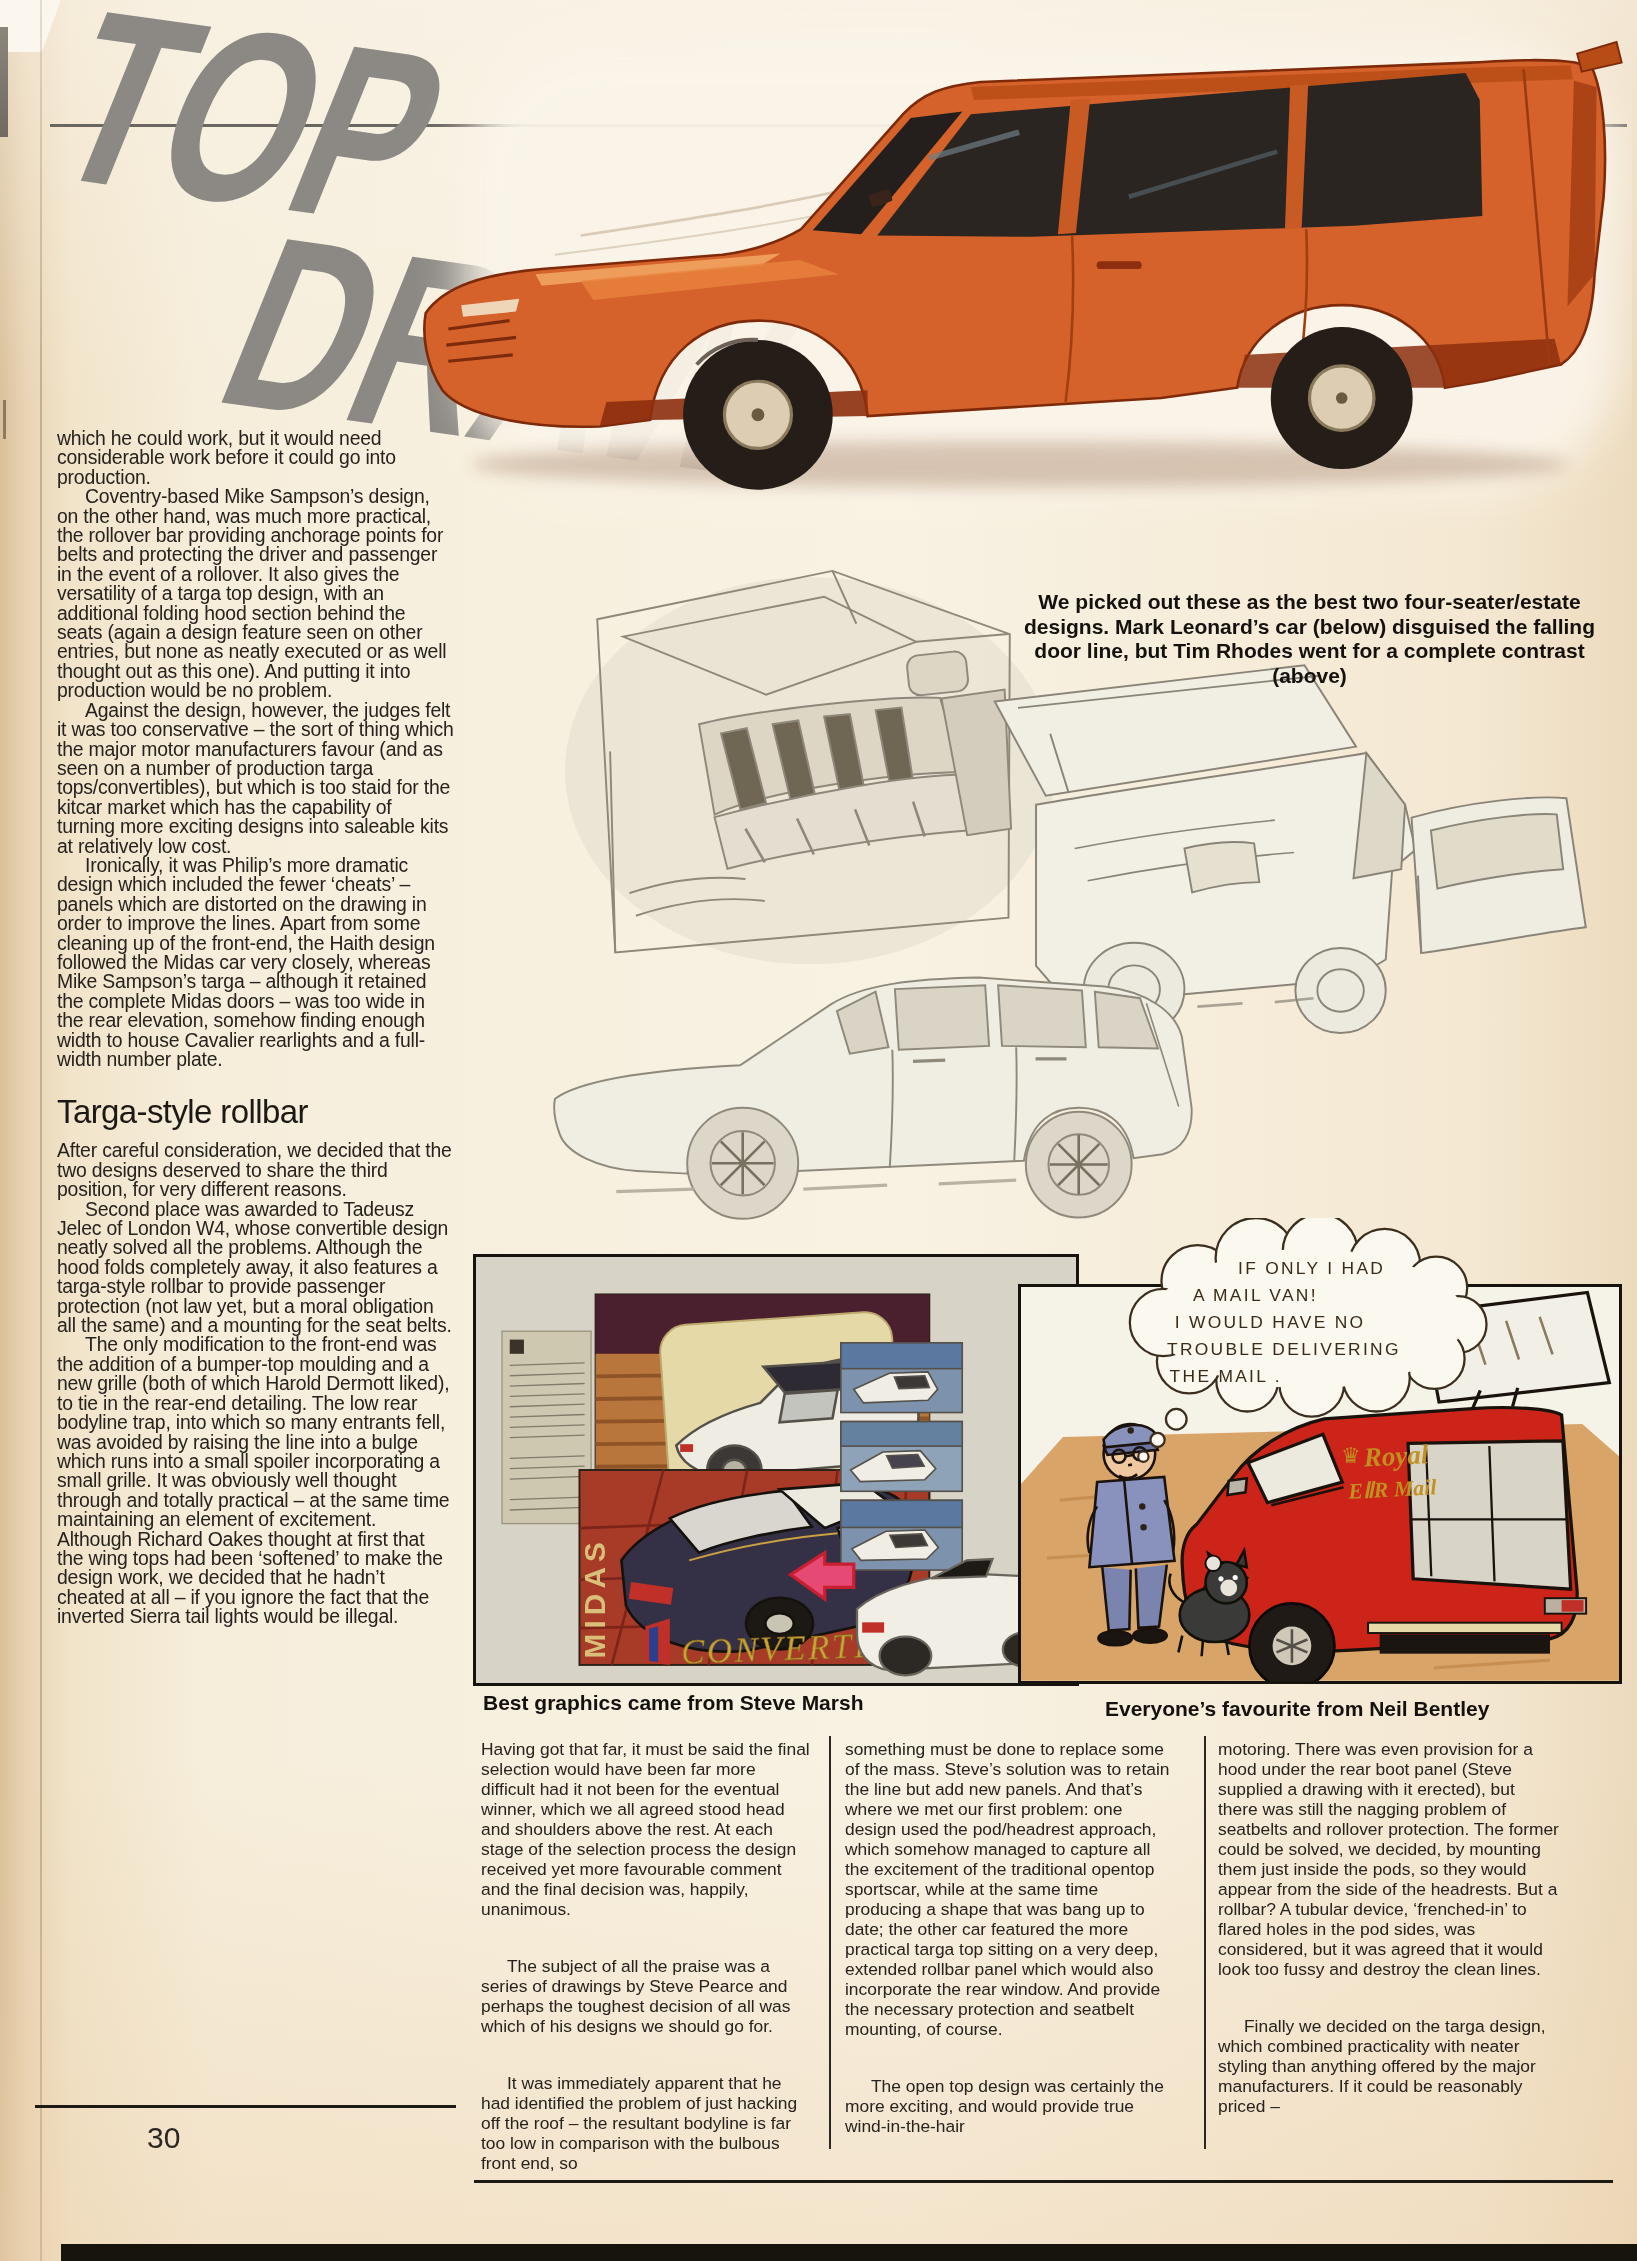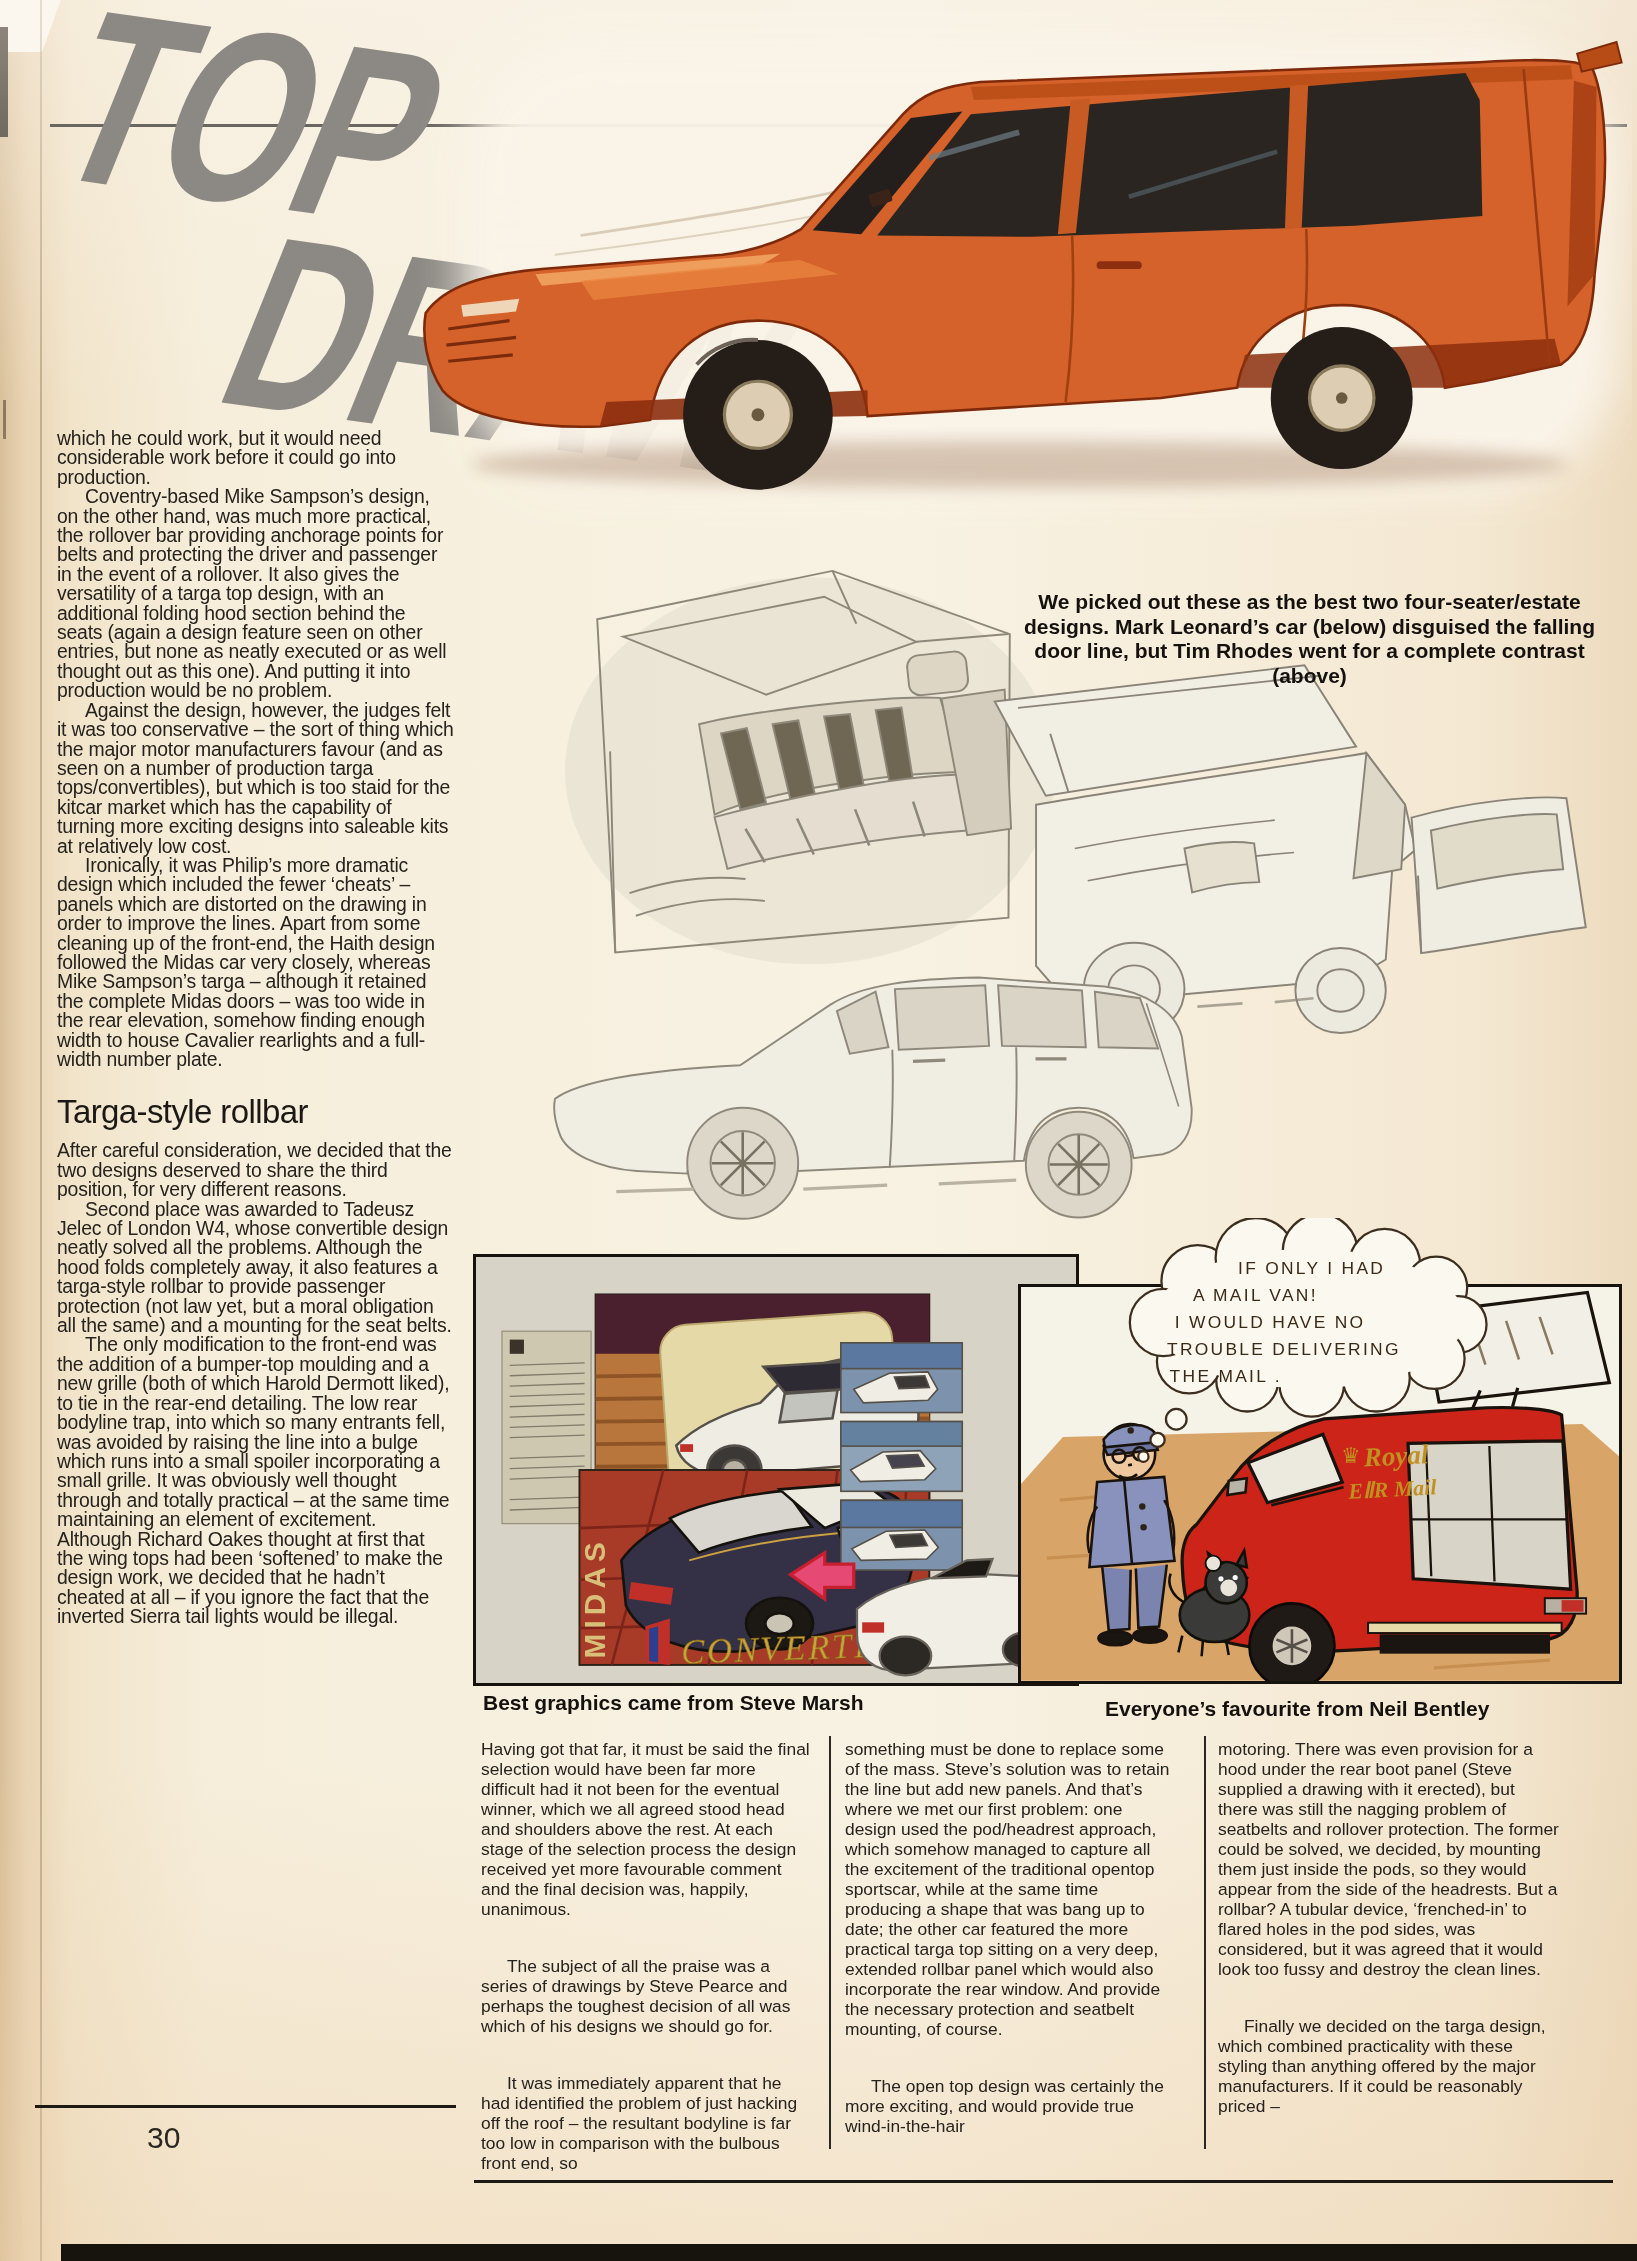--- a/index.html
+++ b/index.html
@@ -407,21 +407,21 @@
     <p>Having got that far, it must be said the final selection would have been far more difficult had it not been for the eventual winner, which we all agreed stood head and shoulders above the rest. At each stage of the selection process the design received yet more favourable comment and the final decision was, happily, unanimous.</p>
     <p class="ind">The subject of all the praise was a series of drawings by Steve Pearce and perhaps the toughest decision of all was which of his designs we should go for.</p>
     <p class="ind">It was immediately apparent that he had identified the problem of just hacking off the roof – the resultant bodyline is far too low in comparison with the bulbous front end, so</p>
   </div>
   <div class="bcol bcol2">
     <p>something must be done to replace some of the mass. Steve’s solution was to retain the line but add new panels. And that’s where we met our first problem: one design used the pod/headrest approach, which somehow managed to capture all the excitement of the traditional opentop sportscar, while at the same time producing a shape that was bang up to date; the other car featured the more practical targa top sitting on a very deep, extended rollbar panel which would also incorporate the rear window. And provide the necessary protection and seatbelt mounting, of course.</p>
     <p class="ind">The open top design was certainly the more exciting, and would provide true wind-in-the-hair</p>
   </div>
   <div class="bcol bcol3">
     <p>motoring. There was even provision for a hood under the rear boot panel (Steve supplied a drawing with it erected), but there was still the nagging problem of seatbelts and rollover protection. The former could be solved, we decided, by mounting them just inside the pods, so they would appear from the side of the headrests. But a rollbar? A tubular device, ‘frenched-in’ to flared holes in the pod sides, was considered, but it was agreed that it would look too fussy and destroy the clean lines.</p>
-    <p class="ind">Finally we decided on the targa design, which combined practicality with these styling than anything offered by the major manufacturers. If it could be reasonably priced –</p>
+    <p class="ind">Finally we decided on the targa design, which combined practicality with neater styling than anything offered by the major manufacturers. If it could be reasonably priced –</p>
   </div>
   <div class="vrule vrule1"></div>
   <div class="vrule vrule2"></div>
   <div class="bottom-rule"></div>
 
   <div class="left-bottom-rule"></div>
   <div class="page-number">30</div>
   <div class="bottom-bar"></div>
 
   <div class="page-tint"></div>

